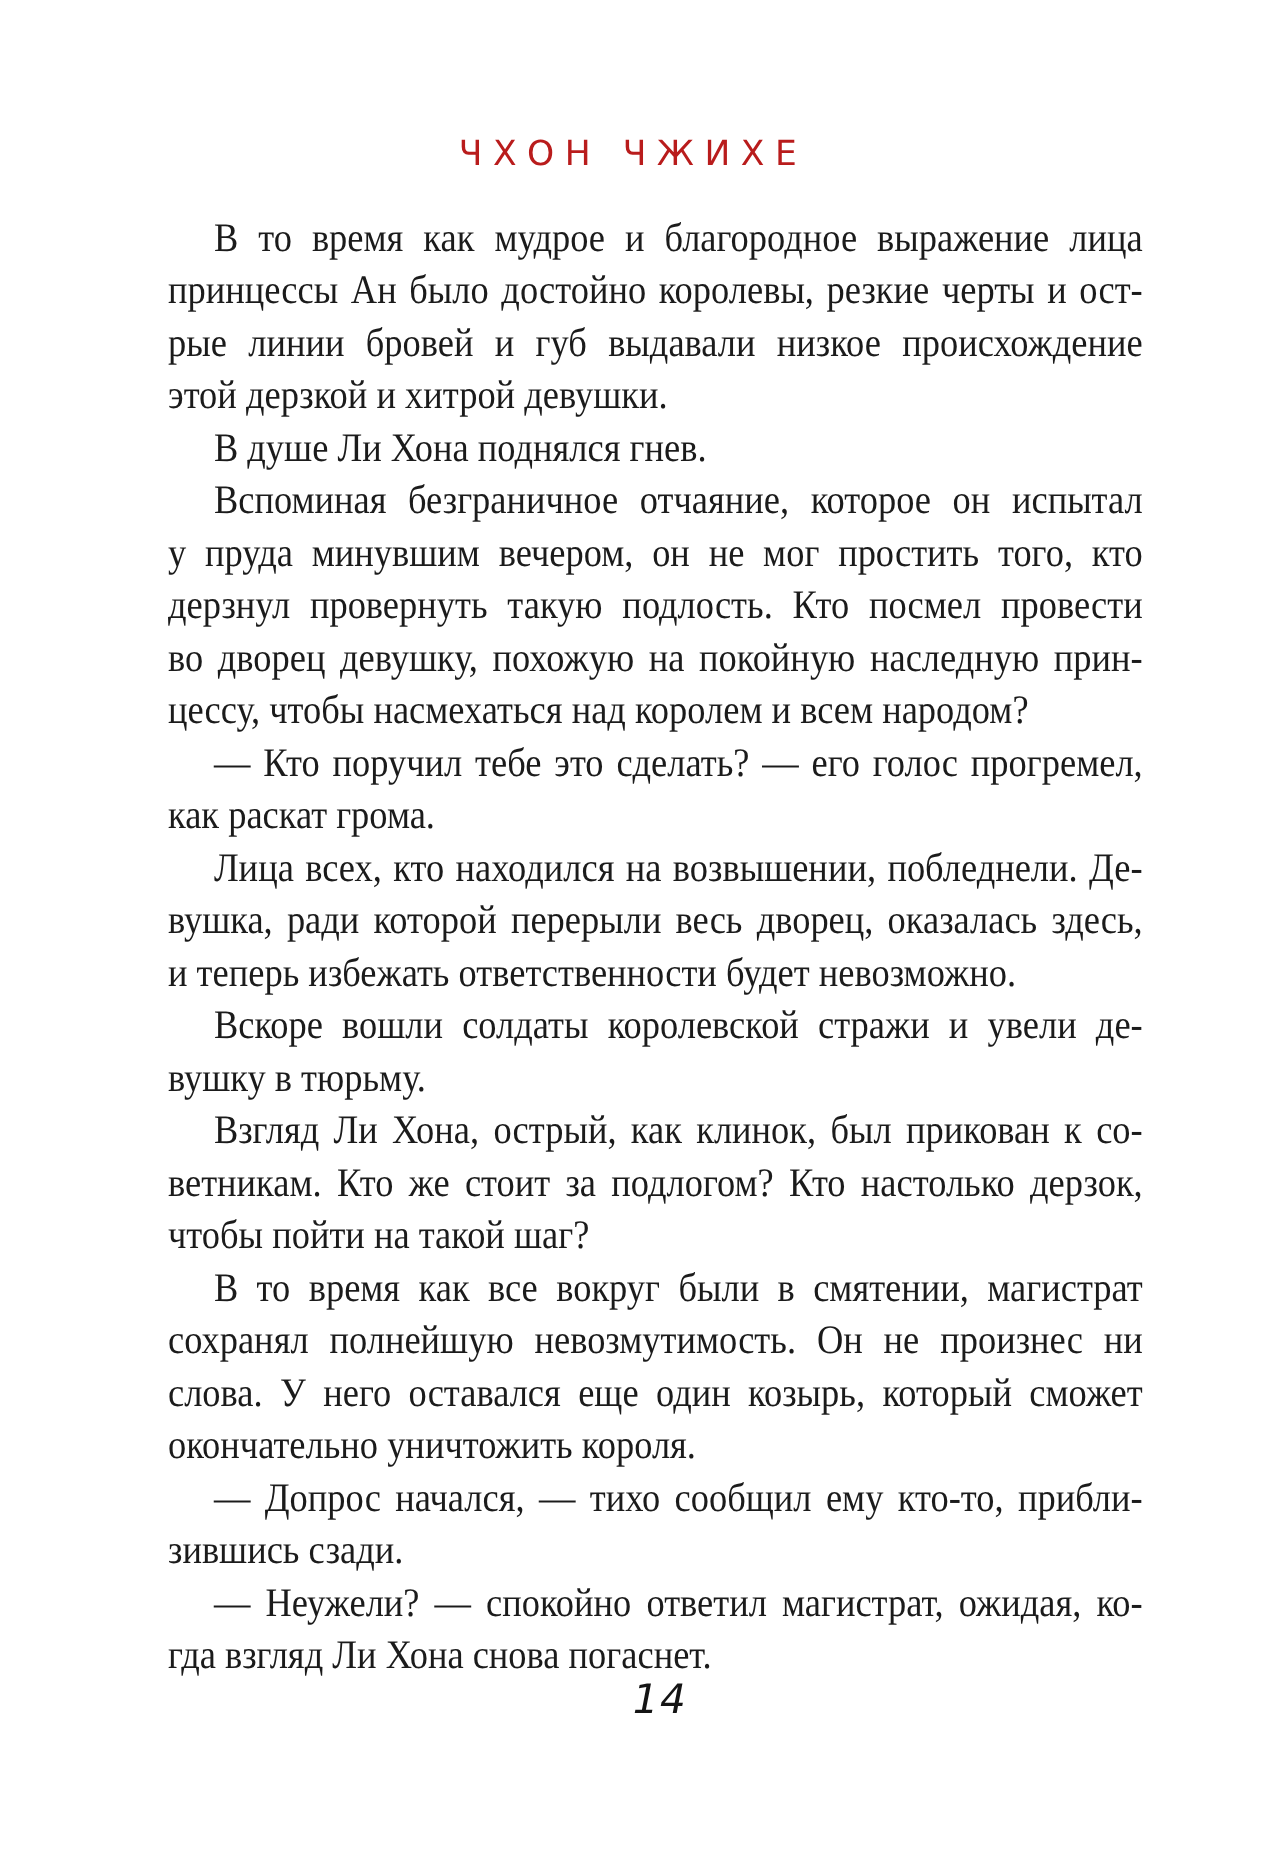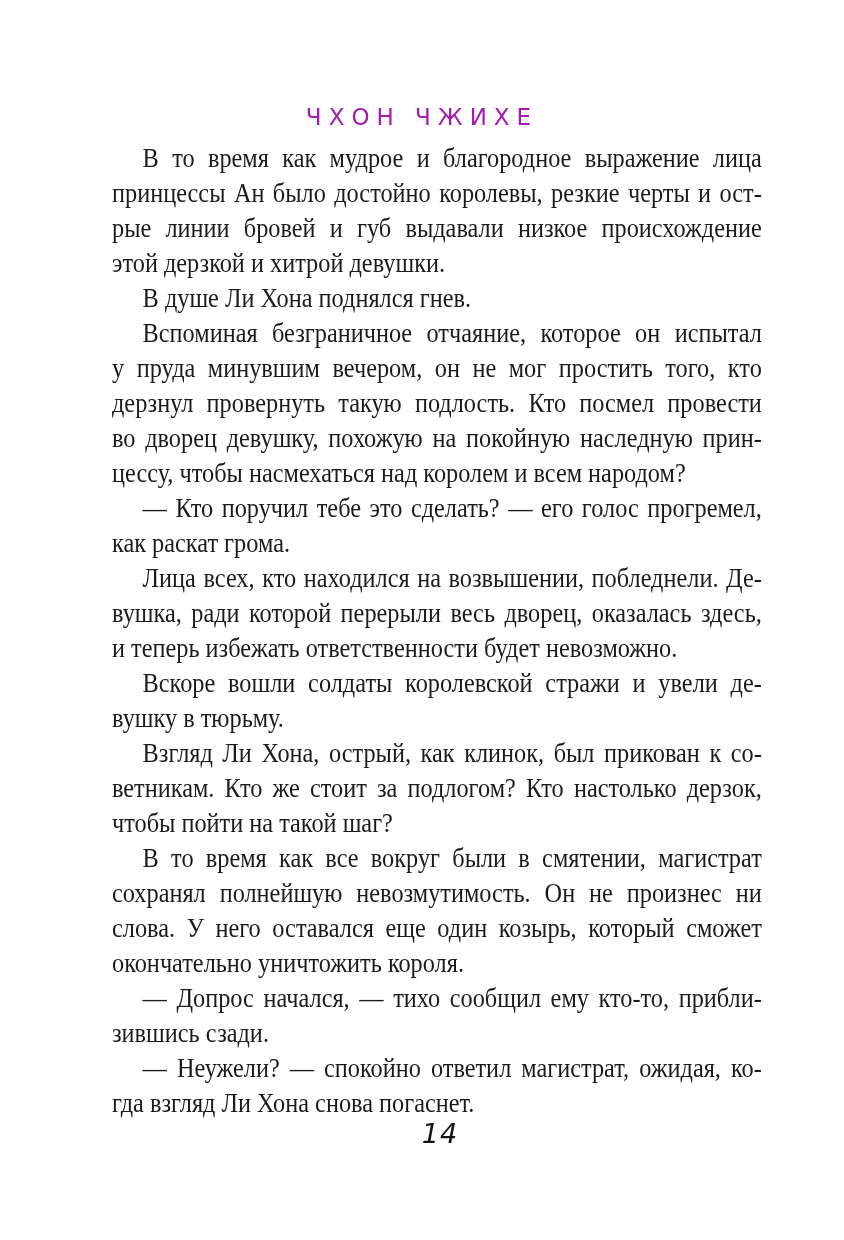--- a/index.html
+++ b/index.html
@@ -11,29 +11,29 @@
     position: relative;
     width: 844px;
     height: 1240px;
     background: #ffffff;
     overflow: hidden;
     font-family: "Liberation Serif", "DejaVu Serif", serif;
     color: #1b1b1b;
   }
   .running-header {
     position: absolute;
-    top: 104px;
+    top: 90px;
     left: 0;
     width: 100%;
     text-align: center;
     font-family: "DejaVu Sans", sans-serif;
     font-size: 23px;
     font-weight: 400;
     letter-spacing: 7px;
-    color: #a21caf;
+    color: #b91c1c;
     white-space: nowrap;
   }
   .textblock {
     position: absolute;
     left: 112px;
     top: 141px;
     width: 722px;
     transform: scaleX(0.9);
     transform-origin: left top;
     font-size: 27px;

